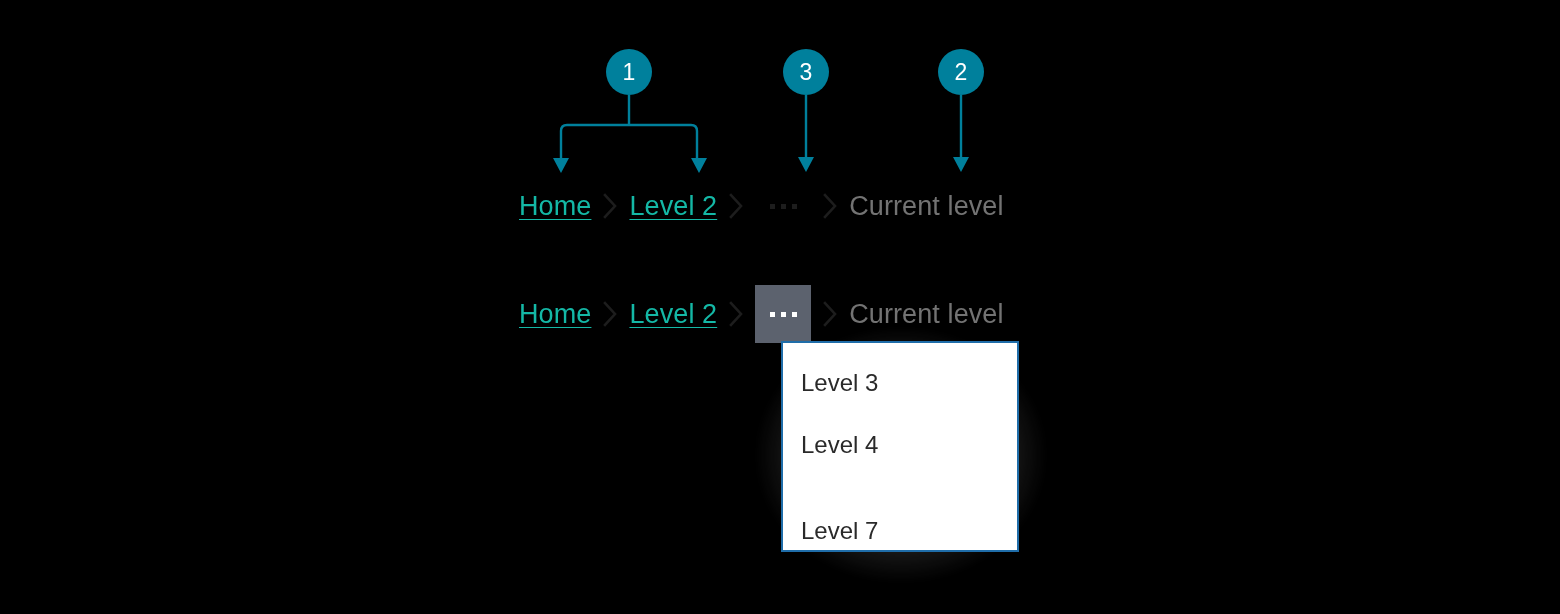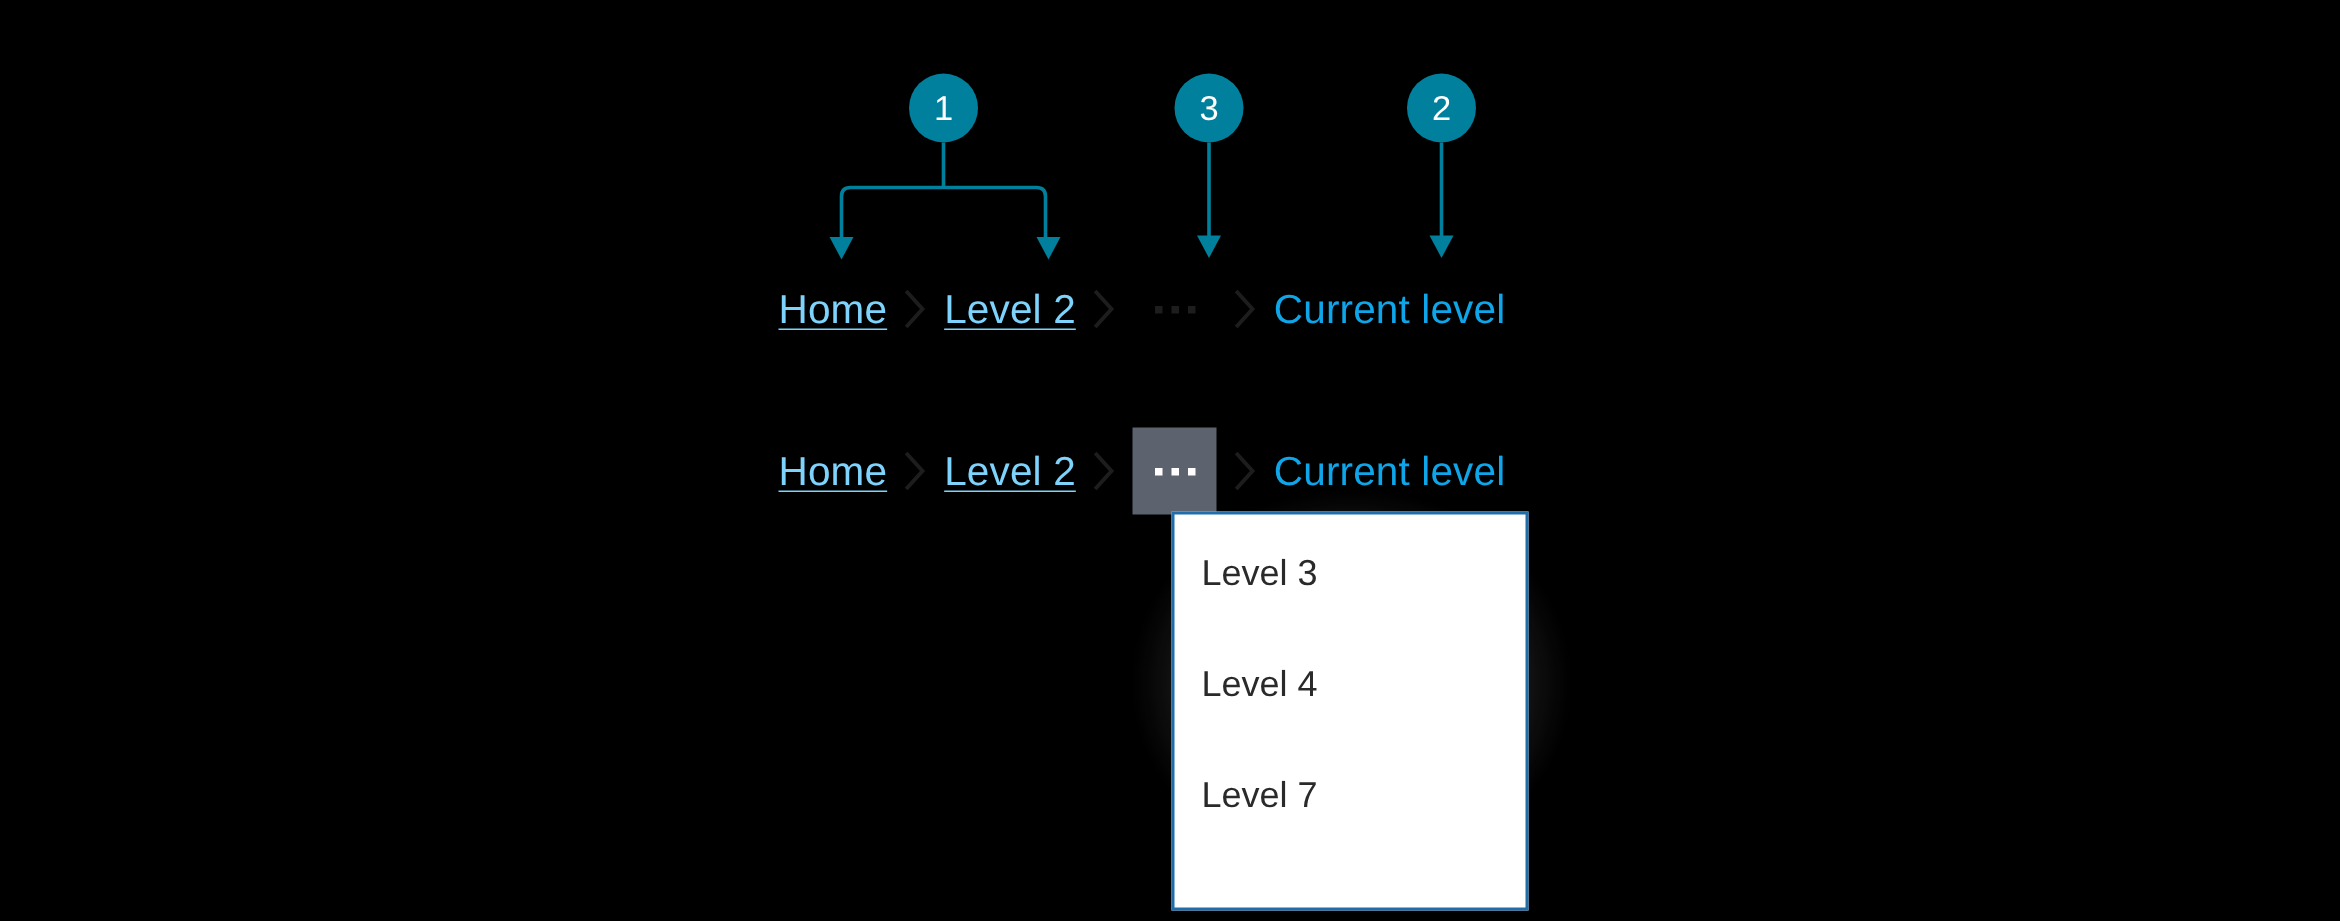--- a/index.html
+++ b/index.html
@@ -45,30 +45,30 @@
   
   .breadcrumb {
     position: absolute;
     display: flex;
     align-items: center;
     height: 40px;
     z-index: 5;
   }
   .crumb-link {
     font-size: 27px;
-    color: #7dd3fc;
+    color: #14b8a6;
     text-decoration: underline;
     text-underline-offset: 4px;
     text-decoration-thickness: 1px;
     white-space: nowrap;
     letter-spacing: .1px;
   }
   .crumb-current {
     font-size: 27px;
-    color: #0ea5e9;
+    color: #737373;
     text-decoration: none;
     white-space: nowrap;
     letter-spacing: .1px;
   }
   .sep {
     display: inline-flex;
     align-items: center;
     justify-content: center;
     width: 38px;
     height: 34px;
@@ -111,21 +111,21 @@
     top: -12px;
     width: 288px;
     height: 252px;
     background: radial-gradient(ellipse at center, rgba(255,255,255,0.38) 0%, rgba(255,255,255,0.16) 45%, rgba(255,255,255,0.0) 72%);
     filter: blur(5px);
     opacity: .85;
   }
   .dropdown {
     position: relative;
     width: 238px;
-    height: 266px;
+    height: 211px;
     background: #ffffff;
     border: 2px solid #1f6da9;
     box-sizing: border-box;
   }
   .menu-item {
     position: absolute;
     left: 18px;
     font-size: 24px;
     color: #2a2a2a;
     white-space: nowrap;
@@ -217,18 +217,18 @@
       </svg>
     </span>
 
     <span class="crumb-current">Current level</span>
   </nav>
 
   <div class="dropdown-wrap" style="left:781px; top:341px;">
     <div class="dropdown-shadow"></div>
     <div class="dropdown">
       <div class="menu-item" style="top:26px;">Level 3</div>
-      <div class="menu-item" style="top:100px;">Level 4</div>
+      <div class="menu-item" style="top:88px;">Level 4</div>
       <div class="menu-item" style="top:174px;">Level 7</div>
     </div>
   </div>
 
 </div>
 
 </body></html>

